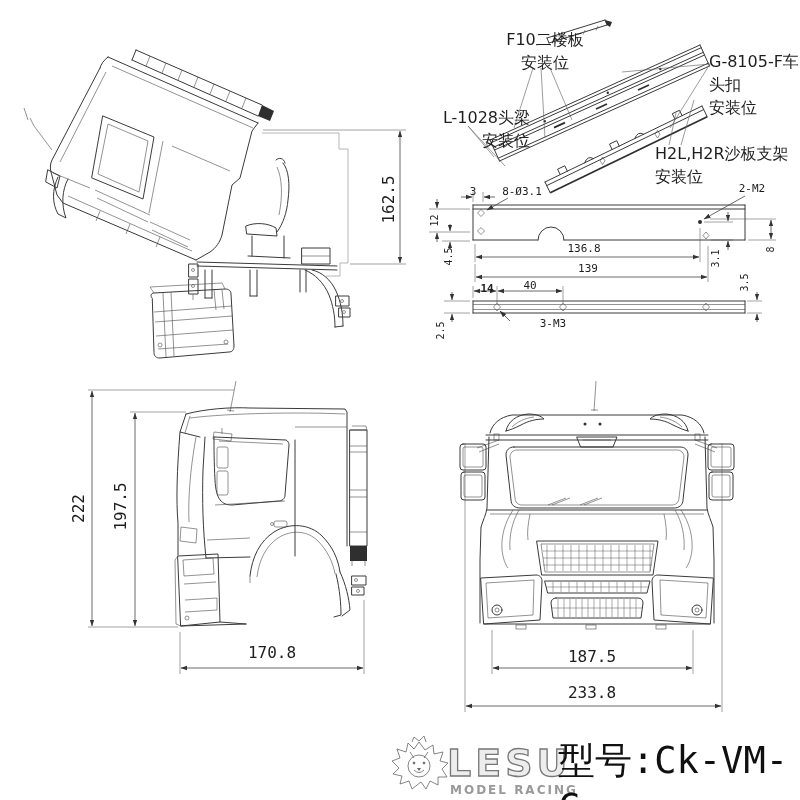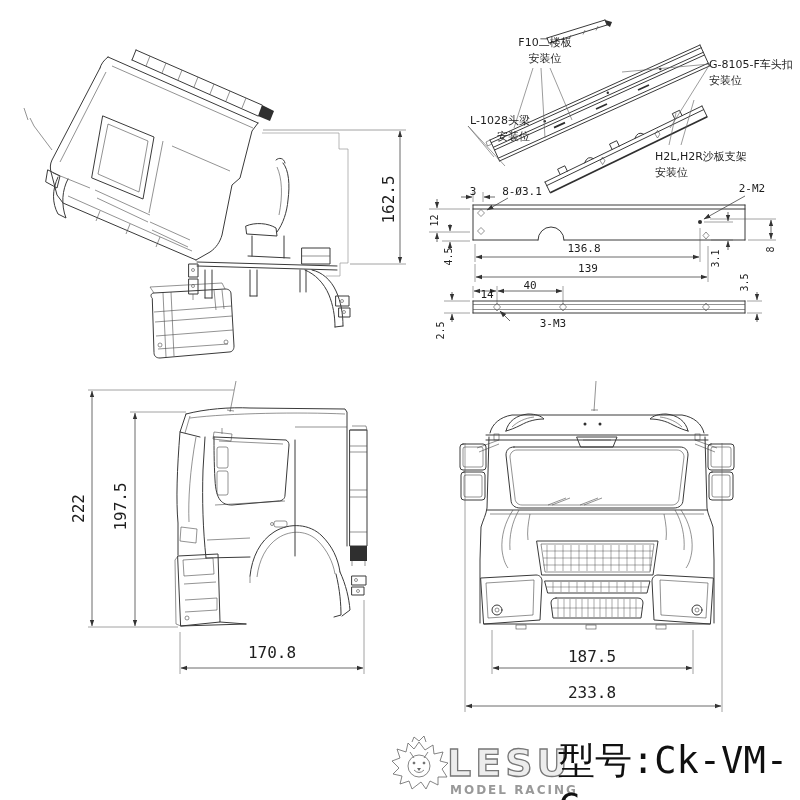--- a/index.html
+++ b/index.html
@@ -8,21 +8,21 @@
   svg{position:absolute;left:0;top:0;}
   .s1{stroke:#3a3a3a;stroke-width:1;fill:none;stroke-linecap:round;stroke-linejoin:round;}
   .s0{stroke:#4a4a4a;stroke-width:.6;fill:none;}
   .s2{stroke:#2f2f2f;stroke-width:1.8;fill:none;}
   .dark{fill:#2f2f2f;stroke:none;}
   .dim{stroke:#444;stroke-width:.8;fill:none;}
   .ext{stroke:#555;stroke-width:.55;fill:none;}
   .leader{stroke:#666;stroke-width:.65;fill:none;}
   .phantom{stroke:#9a9a9a;stroke-width:.7;fill:none;}
   .mesh{stroke:#444;stroke-width:.45;fill:none;}
-  .lbl{position:absolute;font-size:11px;line-height:1.45;white-space:pre-line;color:#1e1e1e;margin-top:7px;}
+  .lbl{position:absolute;font-size:16px;line-height:1.45;white-space:pre-line;color:#1e1e1e;}
   .dimtext{position:absolute;font-family:"DejaVu Sans Mono",monospace;font-size:11px;color:#1e1e1e;text-align:center;}
   .dimbig{font-size:16px;}
   .vtext{transform:rotate(-90deg);transform-origin:center center;}
   #brand-text{position:absolute;left:447px;top:741px;font-size:38px;font-weight:bold;letter-spacing:4px;
      color:#ededed;-webkit-text-stroke:1.3px #777;font-family:"DejaVu Sans",sans-serif;}
   #brand-sub{position:absolute;left:450px;top:783px;font-size:12px;font-weight:bold;letter-spacing:2px;color:#999;}
   #model-text{position:absolute;left:558px;top:736px;font-size:37px;color:#101010;
      font-family:"DejaVu Sans Mono","DejaVu Sans",monospace;}
 </style>
 </head>
@@ -332,21 +332,21 @@
 <div class="dimtext" style="left:466px;top:185px;width:14px;">3</div>
 <div class="dimtext" style="left:497px;top:185px;width:50px;">8-Ø3.1</div>
 <div class="dimtext" style="left:731px;top:182px;width:42px;">2-M2</div>
 <div class="dimtext vtext" style="left:419px;top:215px;width:30px;font-size:10px;">12</div>
 <div class="dimtext vtext" style="left:433px;top:251px;width:30px;font-size:10px;">4.5</div>
 <div class="dimtext" style="left:561px;top:242px;width:46px;">136.8</div>
 <div class="dimtext" style="left:566px;top:262px;width:44px;">139</div>
 <div class="dimtext vtext" style="left:700px;top:253px;width:30px;font-size:10px;">3.1</div>
 <div class="dimtext vtext" style="left:755px;top:244px;width:30px;font-size:10px;">8</div>
 <div class="dimtext vtext" style="left:729px;top:277px;width:30px;font-size:10px;">3.5</div>
-<div class="dimtext" style="left:474px;top:288px;width:26px;">14</div>
+<div class="dimtext" style="left:474px;top:282px;width:26px;font-weight:bold;">14</div>
 <div class="dimtext" style="left:516px;top:279px;width:28px;">40</div>
 <div class="dimtext" style="left:532px;top:317px;width:42px;">3-M3</div>
 <div class="dimtext vtext" style="left:425px;top:325px;width:30px;font-size:10px;">2.5</div>
 
 <div class="dimtext dimbig vtext" style="left:53px;top:499px;width:50px;">222</div>
 <div class="dimtext dimbig vtext" style="left:90px;top:497px;width:60px;">197.5</div>
 <div class="dimtext dimbig" style="left:234px;top:643px;width:76px;">170.8</div>
 
 <div class="dimtext dimbig" style="left:554px;top:647px;width:76px;">187.5</div>
 <div class="dimtext dimbig" style="left:554px;top:683px;width:76px;">233.8</div>

